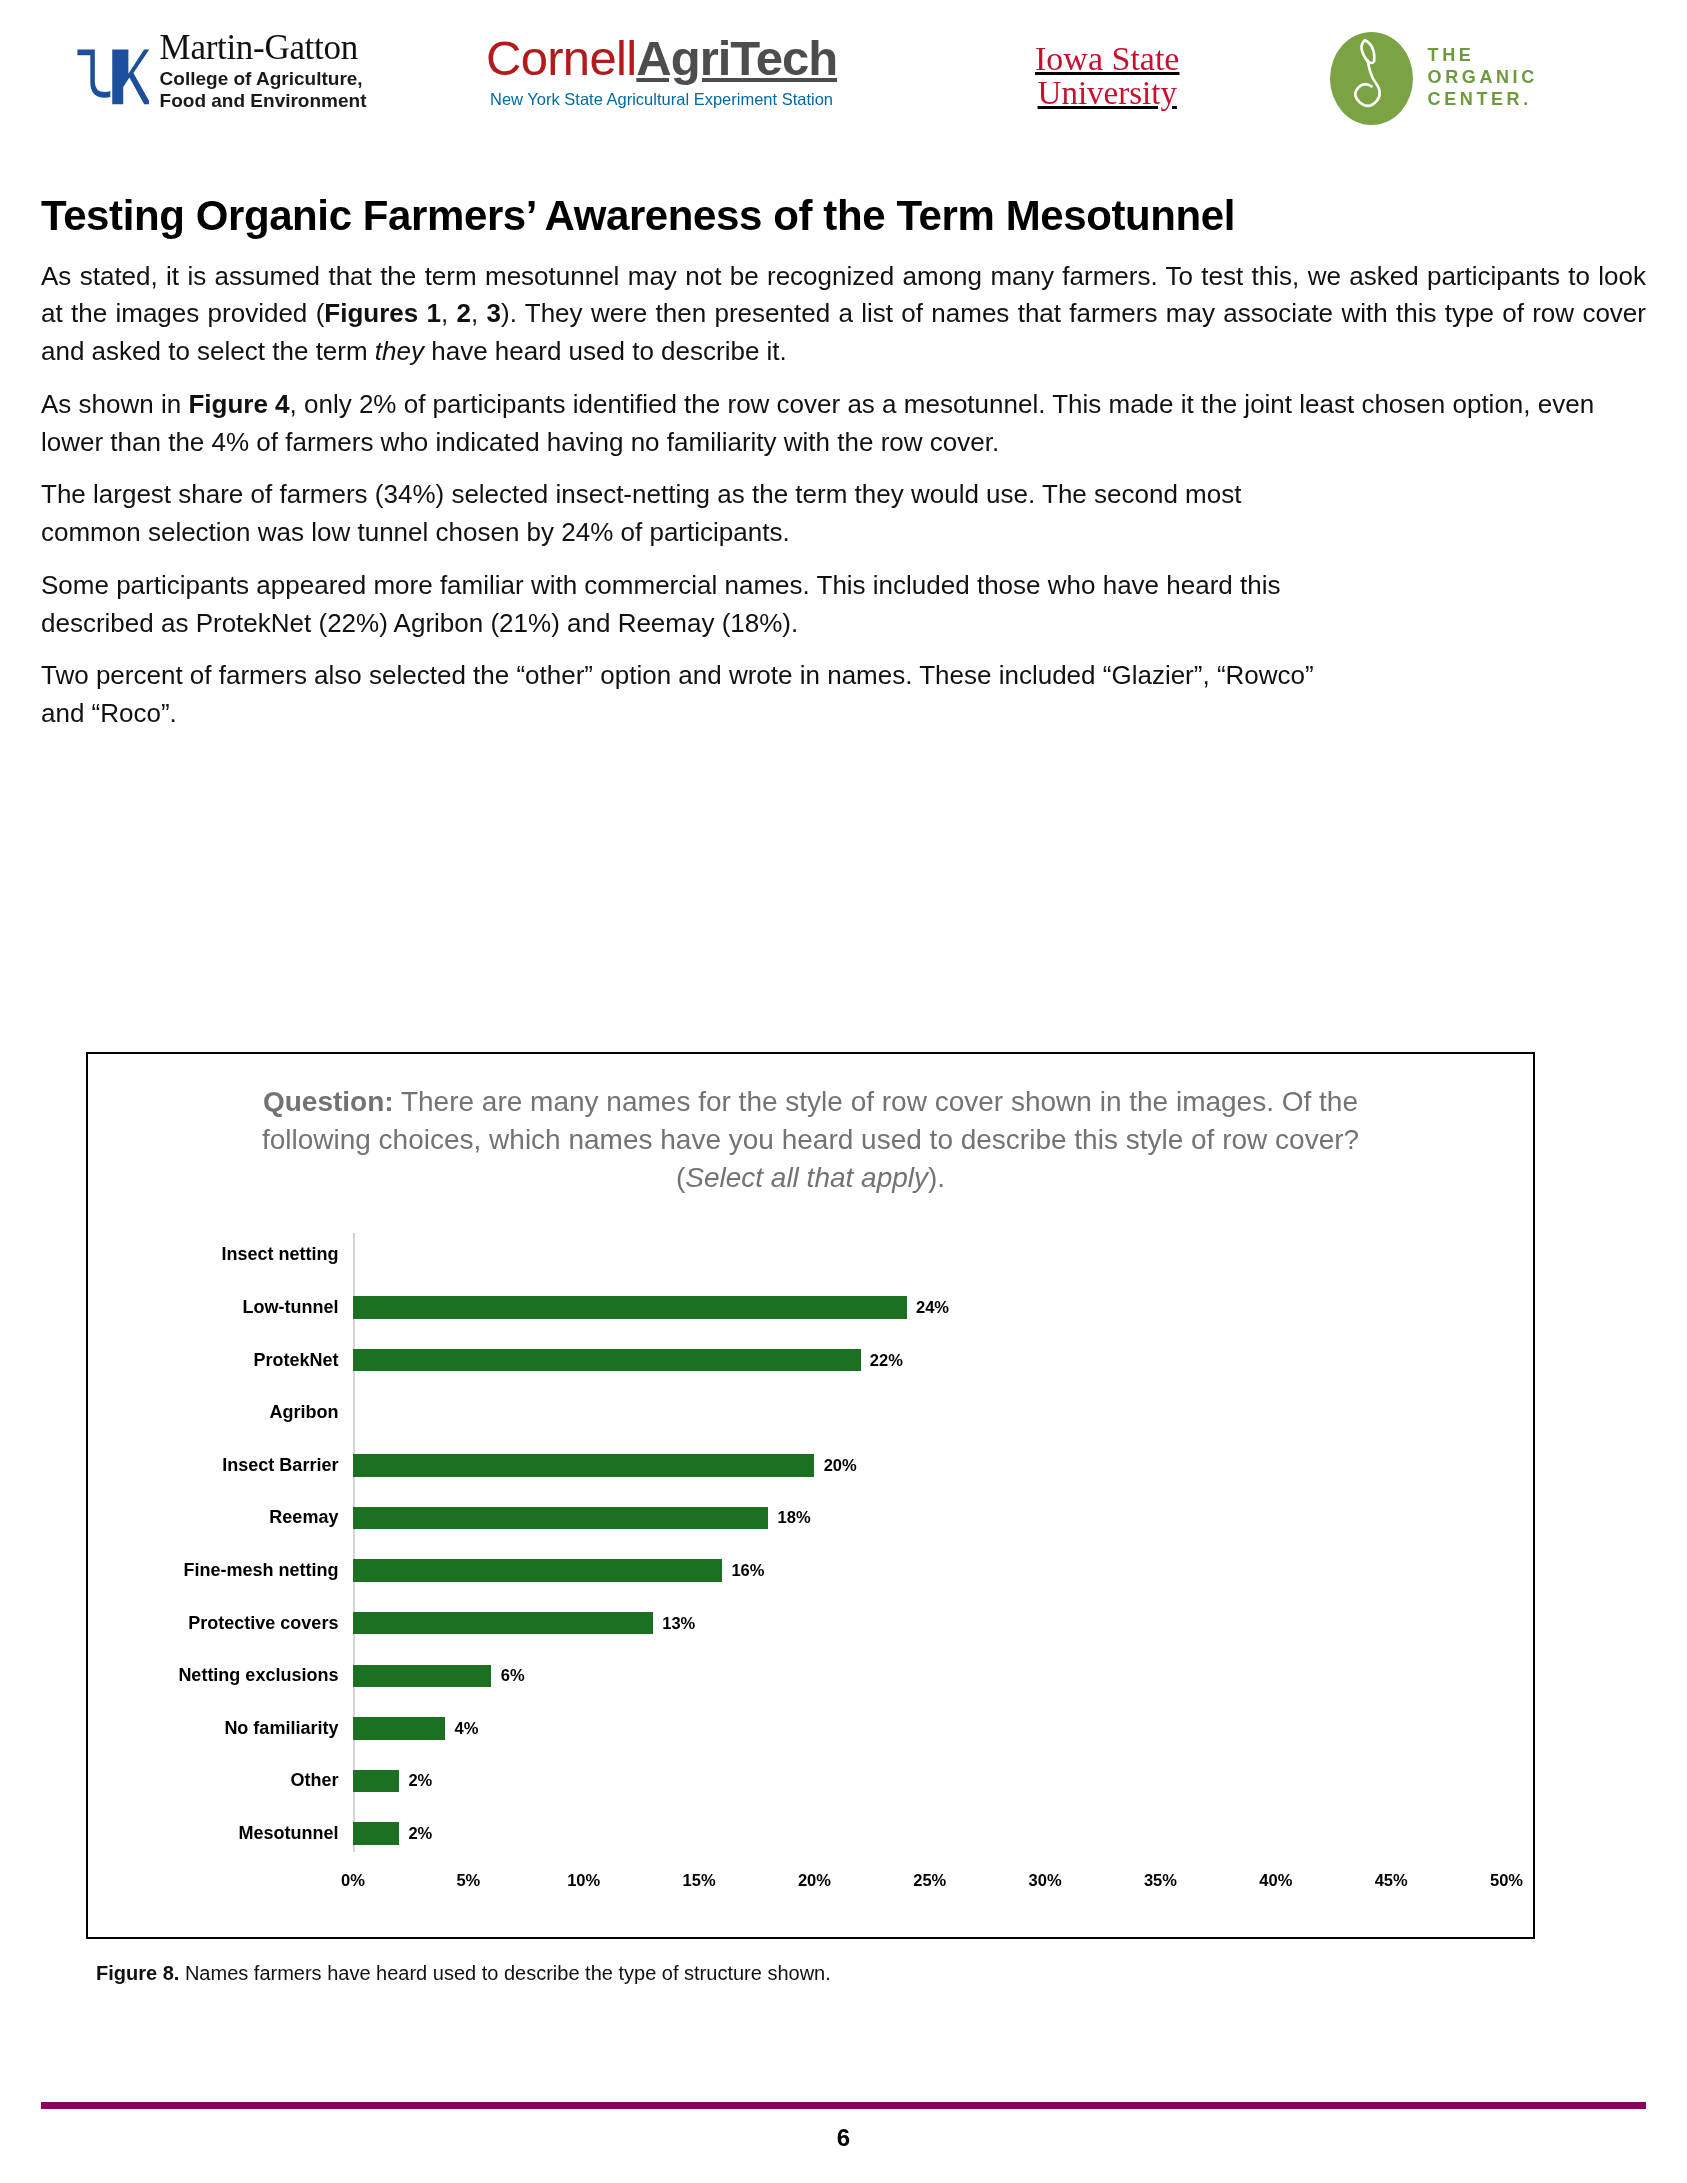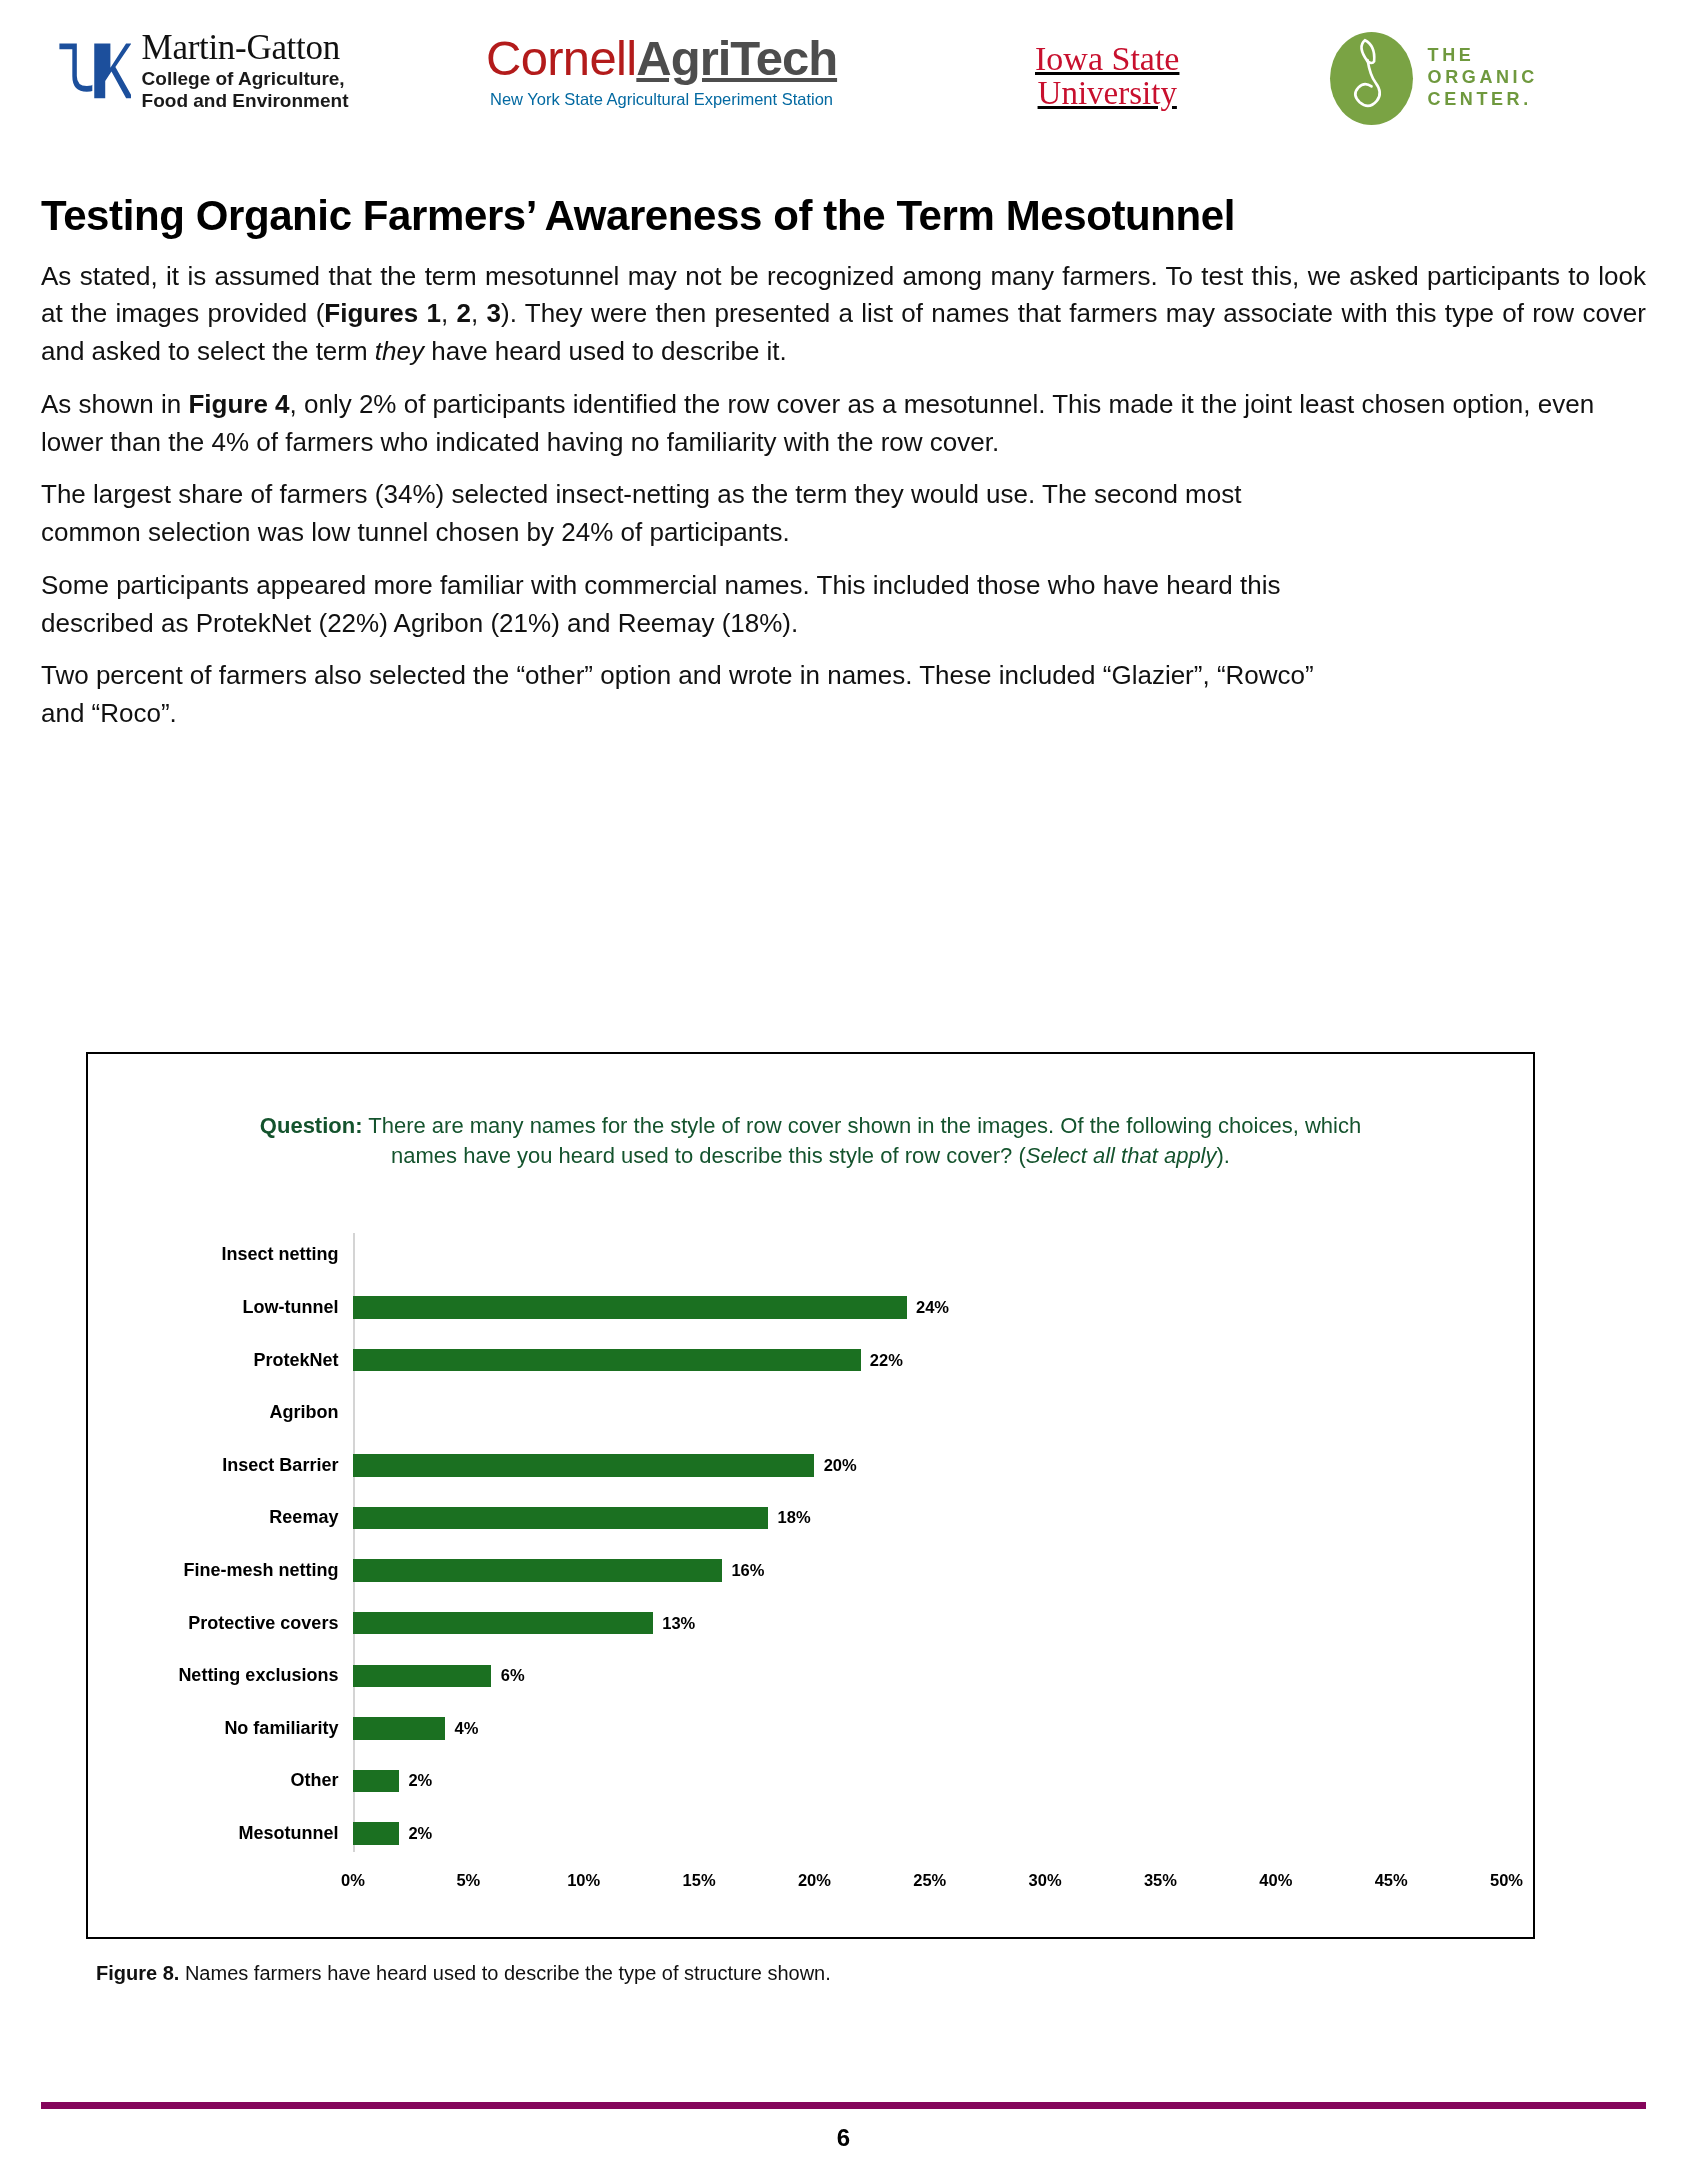--- a/index.html
+++ b/index.html
@@ -18,21 +18,21 @@
   .logo-bar {
     position: absolute;
     top: 25px; left: 0; right: 0;
     height: 116px;
     display: flex;
     align-items: center;
   }
   .logo { position: absolute; display: flex; align-items: center; }
 
   
-  .logo-uk { left: 53px; top: 5.3px; }
+  .logo-uk { left: 71px; top: 5.3px; align-items: flex-end; }
   .uk-mark { width: 78px; height: 71px; margin-right: 10.6px; flex: none; }
   .uk-text { line-height: 1; }
   .uk-t1 {
     font-family: "Liberation Serif", serif;
     font-size: 35px; font-weight: 400; color: #111; letter-spacing: -0.3px;
     display: block; margin-bottom: 2.6px;
   }
   .uk-t2 {
     font-size: 19px; font-weight: 600; color: #1a1a1a;
     display: block; line-height: 1.18;
@@ -81,22 +81,22 @@
   p.para b { font-weight: 700; }
   p.para i { font-style: italic; }
 
   
   .chart-box {
     position: absolute; left: 86px; top: 1052px;
     width: 1449px; height: 887px;
     border: 2px solid #000; background: #fff;
   }
   .chart-question {
-    text-align: center; font-size: 22px; line-height: 1.36;
-    padding: 29px 139px 0 139px; color: #14532d; margin-top: 28px;
+    text-align: center; font-size: 28px; line-height: 1.36;
+    padding: 29px 139px 0 139px; color: #737373;
   }
   .chart-question b { font-weight: 700; }
   .chart-question i { font-style: italic; }
 
   .plot {
     position: absolute;
     left: 0; right: 0;
     top: 172px;
     bottom: 0;
   }

